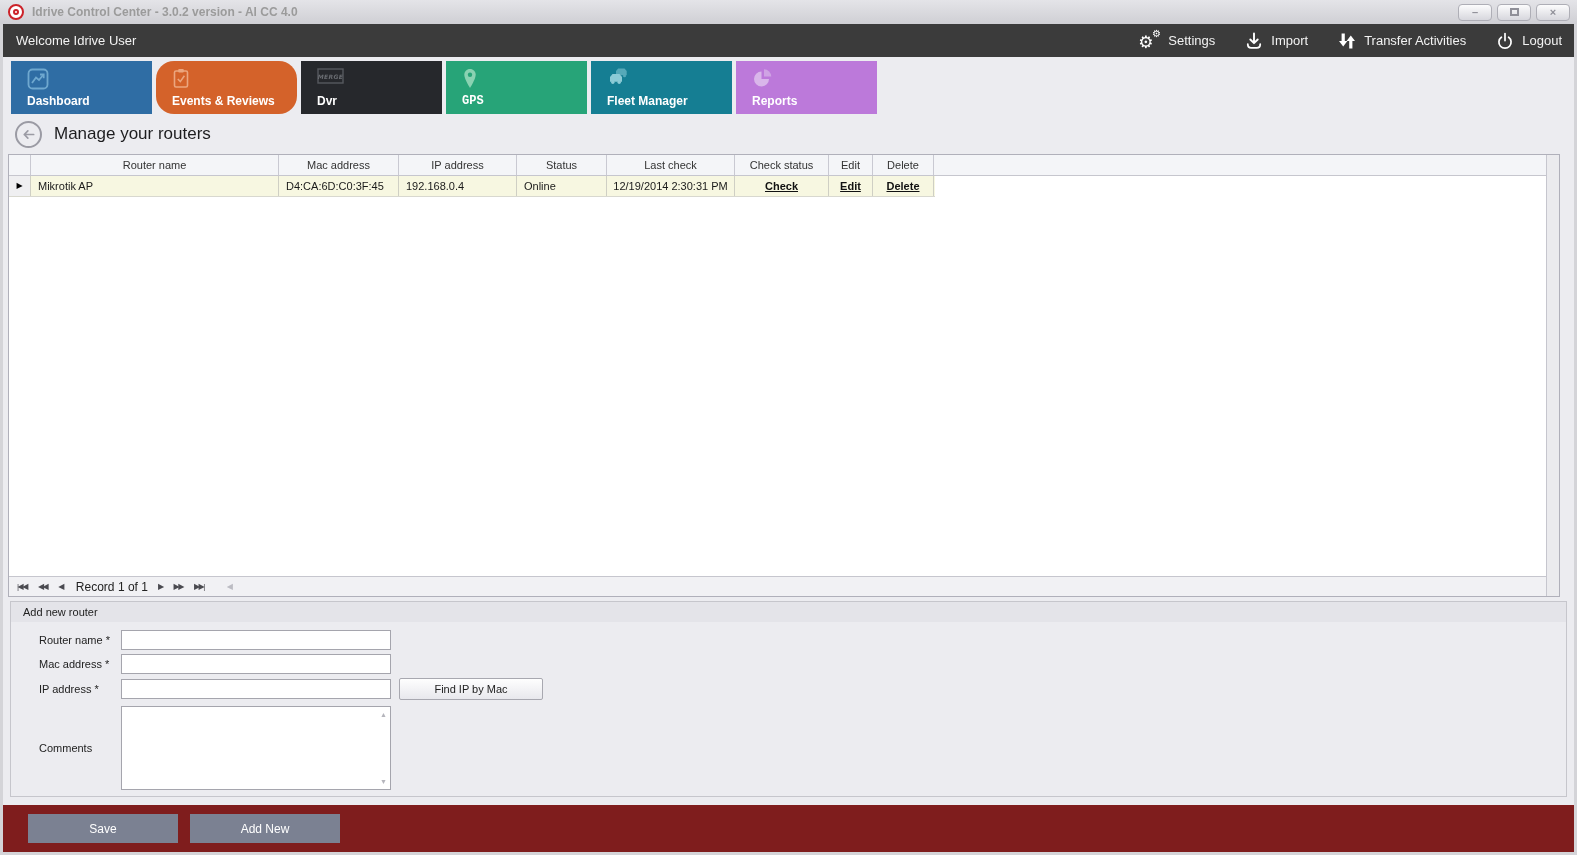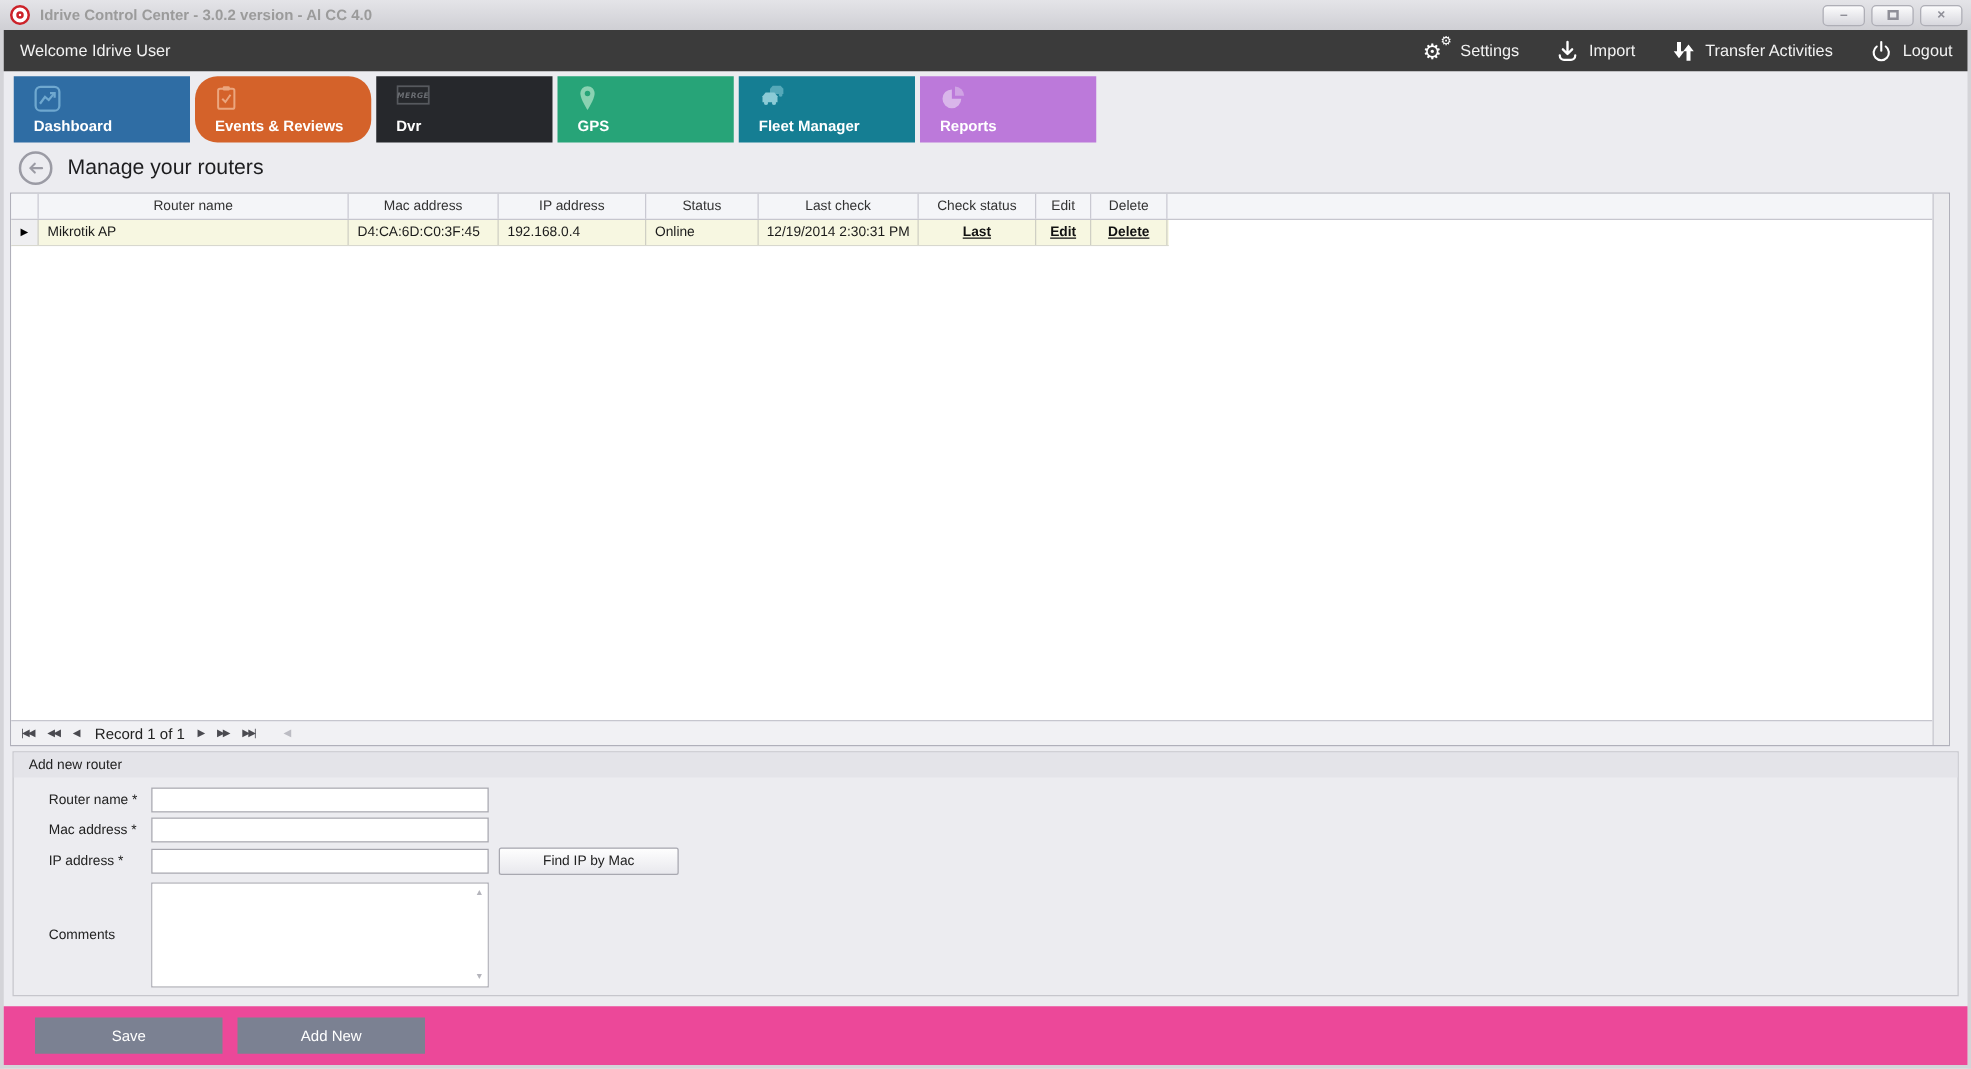--- a/index.html
+++ b/index.html
@@ -31,21 +31,21 @@
   .gear-small { font-size:10px; line-height:10px; position:absolute; right:-1px; top:-2px; }
 
   
   .tiles { height:57px; flex:0 0 57px; padding:4px 0 0 8px; display:flex; gap:4px; }
   .tile { width:141px; height:53px; position:relative; color:#fff; }
   .tile .tile-icon { position:absolute; top:7px; left:16px; }
   .tile-label { position:absolute; bottom:6px; left:16px; font-size:12px; font-weight:bold; white-space:nowrap; }
   .tile-dashboard { background:#2f6da4; }
   .tile-events    { background:#d4622a;border-radius:18px; }
   .tile-dvr       { background:#26282c; }
-  .tile-gps       { background:#27a478; }
+  .tile-gps       { background:#27a478;font-family:Liberation Mono, monospace; }
   .tile-fleet     { background:#157e93; }
   .tile-reports   { background:#bc79da; }
 
   
   .page-header { height:40px; flex:0 0 40px; display:flex; align-items:center; padding-left:12px; gap:12px; }
   .back-btn { width:27px; height:27px; border:2px solid #9b9ba4; border-radius:50%; display:flex; align-items:center; justify-content:center; background:transparent; }
   .page-title { font-size:17px; color:#1d1d1f; }
 
   
   .grid { margin-left:5px; width:1552px; height:443px; flex:0 0 443px; border:1px solid #b0b0ba; background:#fff; display:flex; }
@@ -79,21 +79,21 @@
   .form-row label { width:82px; flex:0 0 82px; font-size:11px; color:#222; }
   .form-input { width:270px; height:20px; border:1px solid #a5a5ad; background:#fff; font-size:11px; padding:0 4px; font-family:"Liberation Sans", sans-serif; cursor:text; }
   .find-btn { margin-left:8px; width:144px; height:22px; border:1px solid #a8a8b0; border-radius:2px; background:linear-gradient(#fefefe,#e8e8ed); font-size:11px; color:#222; font-family:"Liberation Sans", sans-serif; }
   .comments-row { margin-top:6px; }
   .textarea-wrap { position:relative; width:270px; height:84px; border:1px solid #a5a5ad; background:#fff; }
   .textarea-wrap textarea { width:100%; height:100%; border:none; resize:none; outline:none; font:11px "Liberation Sans", sans-serif; padding:2px 16px 2px 4px; cursor:text; }
   .ta-arrow { position:absolute; right:3px; font-size:7px; color:#b5b5bc; line-height:1; }
   .ta-arrow.up { top:4px; } .ta-arrow.down { bottom:4px; }
 
   
-  .footer { height:47px; flex:0 0 47px; background:#ec4899; display:flex; align-items:center; gap:12px; padding-left:25px; }
+  .footer { height:47px; flex:0 0 47px; background:#7f1d1d; display:flex; align-items:center; gap:12px; padding-left:25px; }
   .footer-btn { width:150px; height:29px; background:#7b8192; color:#fff; border:none; font-size:12px; font-family:"Liberation Sans", sans-serif; }
 </style>
 </head>
 <body>
 
 <div class="window">
 
   <div class="titlebar">
     <span class="app-icon">
         <span class="app-icon-inner"></span>
@@ -249,21 +249,21 @@
         <div class="grid-row">
           <div class="cell c-ind">
               <span class="row-marker">▶</span>
             </div>
           <div class="cell c-name left">Mikrotik AP</div>
           <div class="cell c-mac left">D4:CA:6D:C0:3F:45</div>
           <div class="cell c-ip left">192.168.0.4</div>
           <div class="cell c-status left status-online">Online</div>
           <div class="cell c-last">12/19/2014 2:30:31 PM</div>
           <div class="cell c-check">
-              <span class="grid-link">Last</span>
+              <span class="grid-link">Check</span>
             </div>
           <div class="cell c-edit">
               <span class="grid-link">Edit</span>
             </div>
           <div class="cell c-del">
               <span class="grid-link">Delete</span>
             </div>
         </div>
         <div class="grid-empty"></div>
         <div class="pager">

